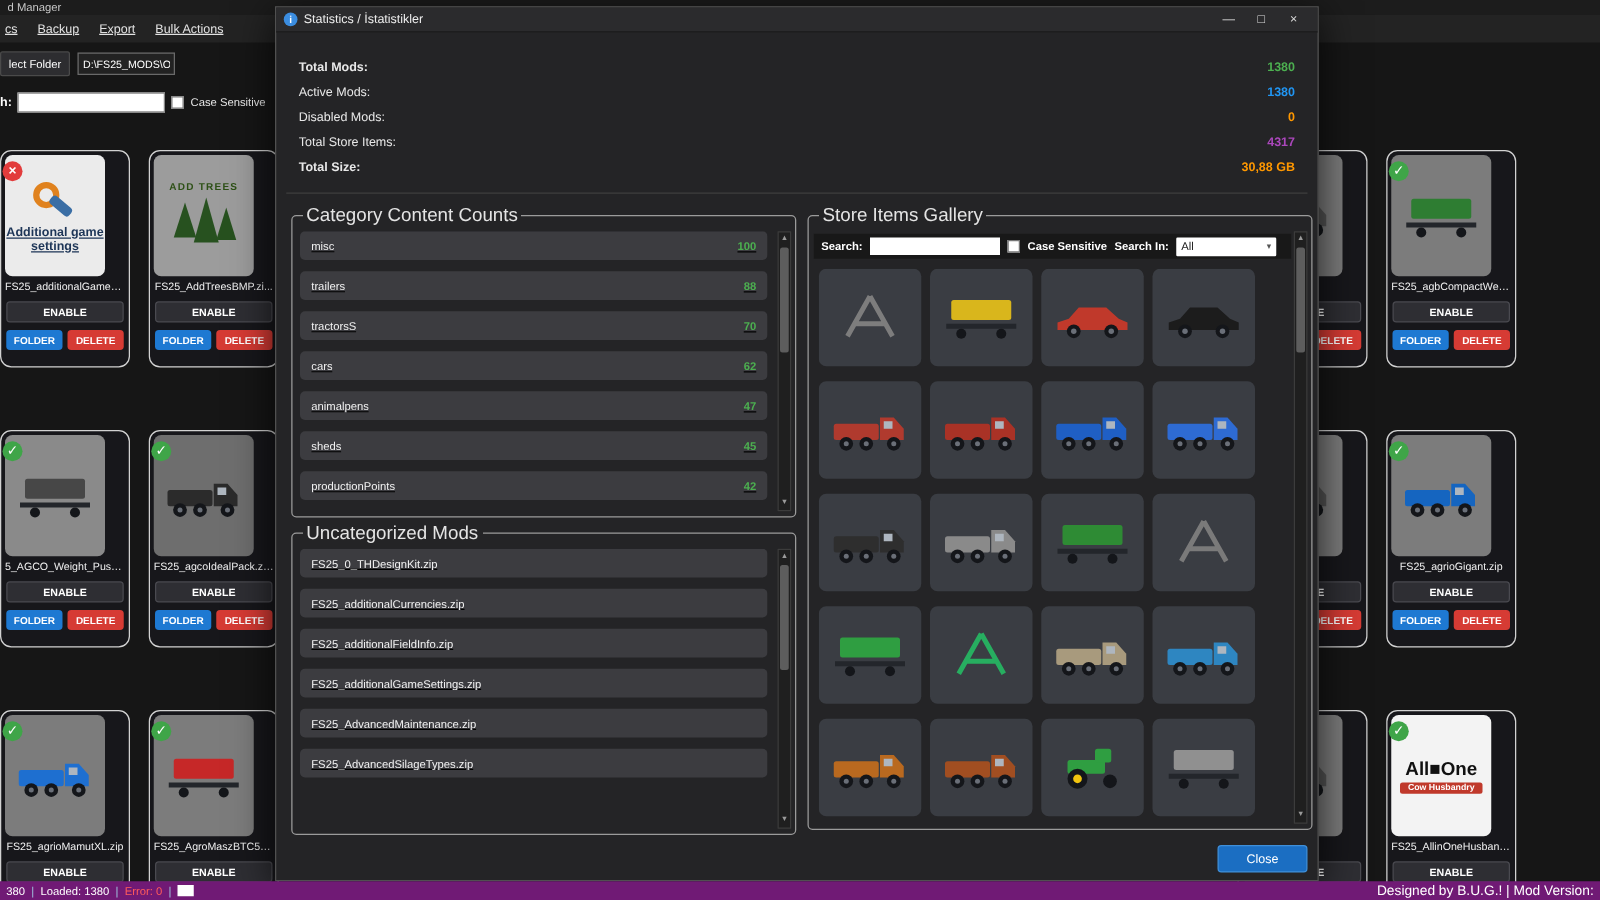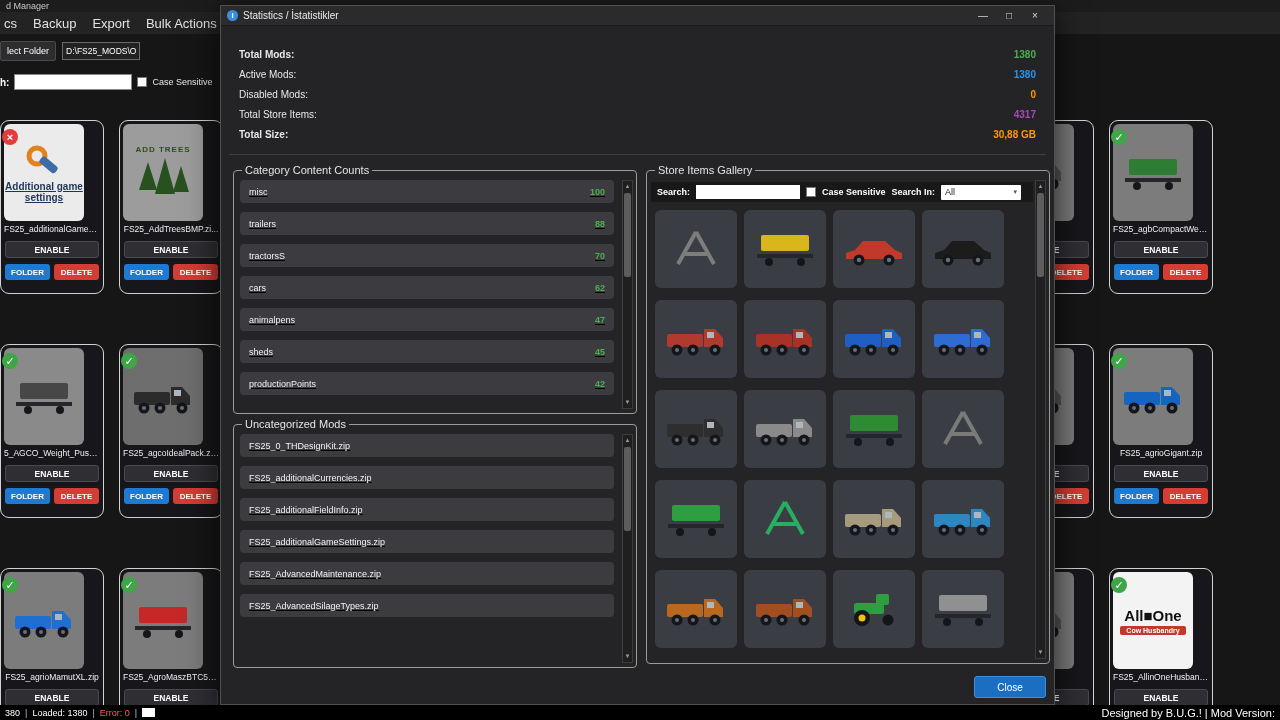--- a/index.html
+++ b/index.html
@@ -1,20 +1,20 @@
 <!DOCTYPE html>
 <html><head>
 <meta charset="utf-8">
 <style>
 *{margin:0;padding:0;box-sizing:border-box;font-family:"Liberation Sans","DejaVu Sans",sans-serif;}
 html,body{width:1280px;height:720px;overflow:hidden;background:#101010;}
 #screen{position:relative;width:1280px;height:720px;background:#161616;overflow:hidden;}
 .app-titlebar{position:absolute;top:0;left:0;right:0;height:12px;background:#1c1c1c;color:#c8c8c8;font-size:9px;line-height:12px;padding-left:6px;z-index:1;}
 .menubar{position:absolute;top:12px;left:0;right:0;height:22px;background:#232323;display:flex;align-items:center;gap:16px;padding-left:4px;z-index:1;}
-.menubar span{font-size:13px;color:#e2e2e2;cursor:default;}
+.menubar span{font-size:10px;color:#e2e2e2;cursor:default;text-decoration:underline;}
 .toolbar{position:absolute;top:38px;left:0;height:26px;display:flex;align-items:center;gap:6px;z-index:1;}
 .btn-select{height:20px;background:#2d2d30;border:1px solid #4a4a4a;color:#fff;font-size:9px;padding:0 6px;border-radius:2px;}
 .path-input{width:78px;height:18px;background:#222;border:1px solid #6a6a6a;color:#fff;font-size:8.5px;padding:0 3px;}
 .searchrow{position:absolute;top:72px;left:0;height:20px;display:flex;align-items:center;gap:5px;z-index:1;}
 .search-label{font-size:10px;font-weight:bold;color:#fff;}
 .search-input{width:118px;height:16px;background:#fff;border:1px solid #888;font-size:9px;padding:0 3px;}
 .cbx{width:10px;height:10px;background:#fff;border:1px solid #777;display:inline-block;flex:none;}
 .cbx-label{font-size:9px;color:#e8e8e8;}
 #cards{position:absolute;inset:0;z-index:2;}
 .card{position:absolute;width:104px;height:174px;background:#17171b;border:1px solid #d2d2d2;border-radius:9px;}
@@ -25,39 +25,39 @@
 .thumb-cap{font-size:8px;font-weight:bold;text-align:center;line-height:9px;letter-spacing:1px;}
 .thumb-cap.big{font-size:10px;line-height:11px;max-width:92px;letter-spacing:0;text-decoration:underline;}
 .logo-line1{font-size:15px;font-weight:bold;}
 .logo-line2{font-size:7px;color:#fff;padding:1px 6px;border-radius:2px;font-weight:bold;}
 .card-name{position:absolute;top:103px;left:3px;right:3px;font-size:8.5px;color:#f0f0f0;text-align:center;white-space:nowrap;overflow:hidden;text-overflow:ellipsis;}
 .btn-enable{position:absolute;top:120px;left:4px;right:4px;height:17px;background:#2e2e33;border:1px solid #4a4a50;border-radius:3px;color:#fff;font-size:8.5px;font-weight:bold;}
 .btn-row{position:absolute;top:143px;left:4px;right:4px;display:flex;gap:4px;}
 .btn-folder,.btn-delete{flex:1;height:16px;border:none;border-radius:3px;color:#fff;font-size:8px;font-weight:bold;}
 .btn-folder{background:#1e79d2;}
 .btn-delete{background:#d63b34;}
-.statusbar{position:absolute;left:0;right:0;bottom:0;height:15px;background:#000000;z-index:12;display:flex;align-items:center;font-size:9px;color:#fff;padding:0 5px;gap:5px;justify-content:flex-end;}
+.statusbar{position:absolute;left:0;right:0;bottom:0;height:15px;background:#701a75;z-index:12;display:flex;align-items:center;font-size:9px;color:#fff;padding:0 5px;gap:5px;justify-content:flex-end;}
 .seg::after{content:"|";margin-left:5px;color:#9fc0dd;}
 .seg.error{color:#ff5b5b;}
 .status-box{width:13px;height:9px;background:#fff;display:inline-block;}
 .status-right{margin-left:auto;font-size:11px;color:#fff;white-space:nowrap;}
 .modal{position:absolute;left:220px;top:5px;width:835px;height:700px;background:#242426;border:1px solid #505050;box-shadow:0 6px 30px rgba(0,0,0,.75);z-index:10;}
 .modal-titlebar{position:absolute;top:0;left:0;right:0;height:20px;background:#2b2b2d;border-bottom:1px solid #1a1a1a;display:flex;align-items:center;padding:0 6px;gap:5px;}
 .info-dot{width:11px;height:11px;border-radius:50%;background:#3b8de0;color:#fff;font-size:8px;font-weight:bold;text-align:center;line-height:11px;flex:none;}
 .modal-title{font-size:10px;color:#ececec;}
 .win-controls{margin-left:auto;display:flex;}
 .win-btn{width:26px;text-align:center;font-size:10px;color:#d8d8d8;line-height:20px;cursor:default;}
 #stats-rows{position:absolute;top:38px;left:18px;right:18px;}
 .stat-row{display:flex;align-items:center;height:20px;}
 .stat-label{font-size:10px;color:#e8e8e8;}
 .stat-row.bold .stat-label{font-weight:bold;}
 .stat-value{margin-left:auto;font-size:10px;font-weight:bold;}
 .sep{position:absolute;left:8px;right:8px;top:148px;height:1px;background:#3e3e3e;}
 fieldset{position:absolute;border:1px solid #9b9b9b;border-radius:4px;background:transparent;}
-legend{font-size:11px;color:#e4e4e4;margin-left:8px;padding:0 3px;}
+legend{font-size:15px;color:#e4e4e4;margin-left:8px;padding:0 3px;}
 #fs-cats{left:12px;top:158px;width:404px;height:250px;}
 #fs-uncat{left:12px;top:412px;width:404px;height:250px;}
 #fs-gallery{left:425px;top:158px;width:404px;height:500px;}
 .group-list{position:absolute;top:4px;left:6px;right:22px;bottom:4px;overflow:hidden;}
 .g-row{height:23px;margin-bottom:9px;background:#3c3c40;border-radius:4px;display:flex;align-items:center;padding:0 9px;text-decoration:underline;}
 .g-name{font-size:9px;color:#f2f2f2;white-space:nowrap;overflow:hidden;text-overflow:ellipsis;}
 .g-count{margin-left:auto;font-size:9px;font-weight:bold;}
 .vscroll{position:absolute;right:3px;top:4px;bottom:4px;width:11px;background:#1f1f1f;border:1px solid #3c3c3c;}
 .vs-arr{position:absolute;left:0;right:0;text-align:center;font-size:6px;color:#9a9a9a;height:9px;line-height:9px;}
 .vs-arr.up{top:1px;}.vs-arr.down{bottom:1px;}

